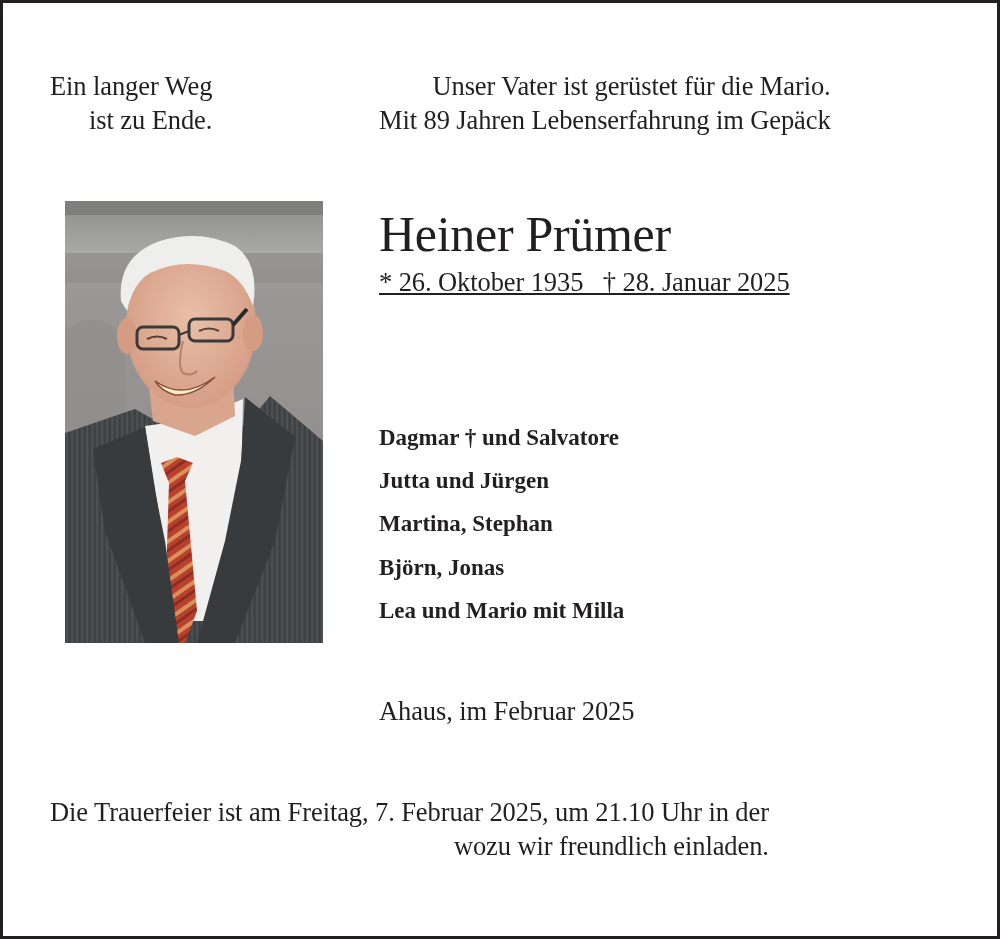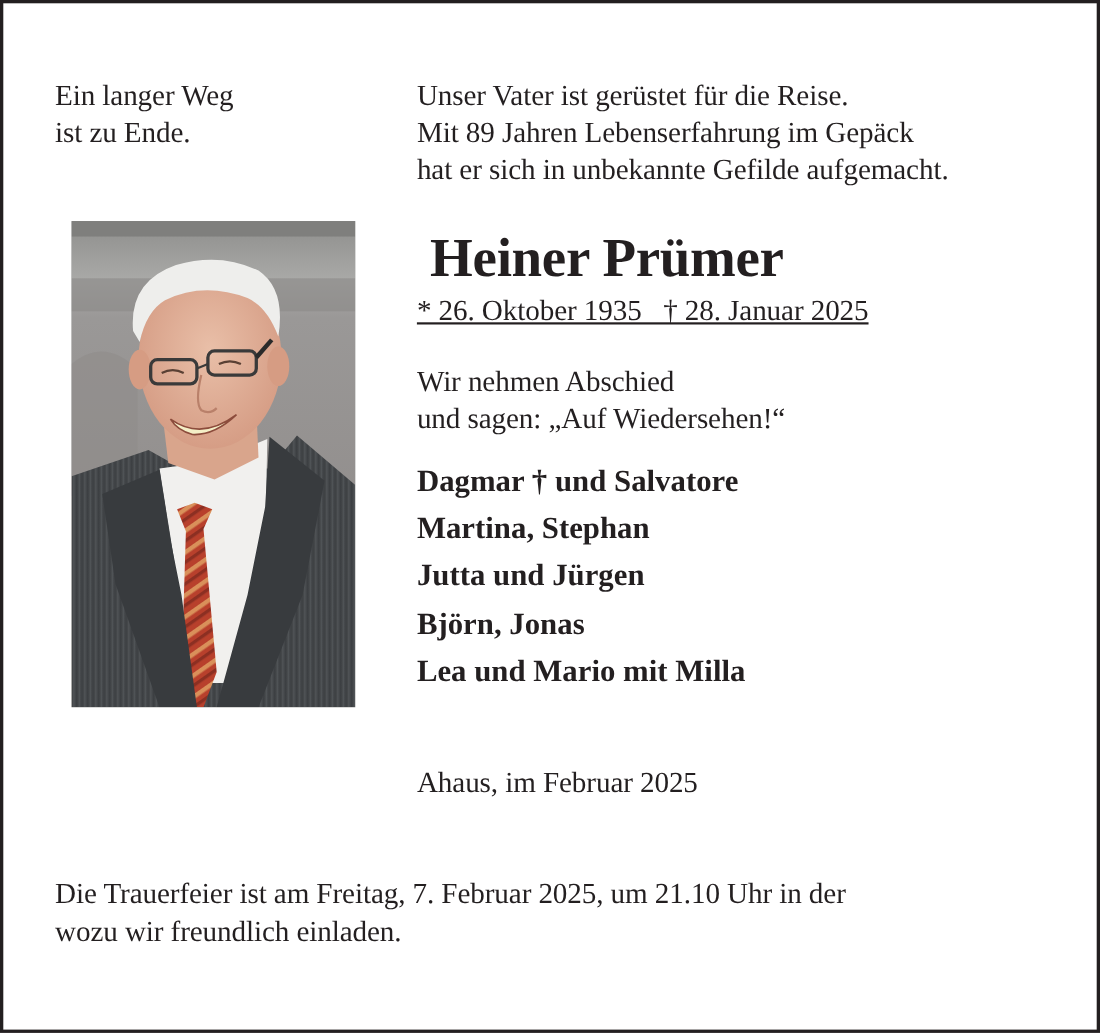--- a/index.html
+++ b/index.html
@@ -22,72 +22,71 @@
       box-sizing: border-box;
       border: 3px solid #231f20;
       background: #ffffff;
     }
     .txt {
       position: absolute;
       font-size: 26.5px;
       line-height: 34px;
       white-space: nowrap;
       letter-spacing: -0.1px;
+      text-align: right;
     }
     .motto-left { left: 47px; top: 66px; }
     .motto-right { left: 376px; top: 66px; }
     .line { display: block; }
 
     .photo {
       position: absolute;
       left: 62px; top: 198px;
       width: 258px; height: 442px;
       overflow: hidden;
       background: #8a8a88;
     }
     .photo svg { display: block; }
 
     .name {
       position: absolute;
       left: 376px; top: 200px;
       font-size: 50px;
-      font-weight: bold;
+      font-weight: normal;
       line-height: 62px;
       white-space: nowrap;
       letter-spacing: -0.3px;
-      margin-left: 12px;
     }
     .dates { left: 376px; top: 262px; text-decoration: underline; }
     .farewell { left: 376px; top: 326px; }
 
     .mourners {
       position: absolute;
       left: 376px; top: 413px;
-      font-size: 28px;
+      font-size: 23px;
       font-weight: bold;
       line-height: 43.2px;
       white-space: nowrap;
     }
     .place { left: 376px; top: 691px; }
     .ceremony { left: 47px; top: 792px; line-height: 34px; }
   </style>
 </head>
 <body>
 
 <div class="frame">
 
   <div class="txt motto-left">
     <span class="line">Ein langer Weg</span>
     <span class="line">ist zu Ende.</span>
   </div>
 
   <div class="txt motto-right">
-    <span class="line">Unser Vater ist gerüstet für die Reise.</span>
+    <span class="line">Unser Vater ist gerüstet für die Mario.</span>
     <span class="line">Mit 89 Jahren Lebenserfahrung im Gepäck</span>
-    <span class="line">hat er sich in unbekannte Gefilde aufgemacht.</span>
   </div>
 
   <div class="photo" title="Portrait of an elderly smiling man with white hair, glasses, grey pinstripe suit and red-orange striped tie">
     <svg width="258" height="442" viewBox="0 0 258 442" xmlns="http://www.w3.org/2000/svg">
       <defs>
         <linearGradient id="bg" x1="0" y1="0" x2="0" y2="1">
           <stop offset="0" stop-color="#8e8e8c"></stop>
           <stop offset="0.12" stop-color="#a9a9a7"></stop>
           <stop offset="0.2" stop-color="#9a9897"></stop>
           <stop offset="1" stop-color="#8a8583"></stop>
@@ -145,29 +144,25 @@
       <path d="M118 140 Q112 165 118 172 Q126 176 132 170" stroke="#b9806a" stroke-width="2" fill="none"></path>
 
       <path d="M90 180 Q118 200 150 176 Q130 195 110 194 Q96 190 90 180 Z" fill="#f4eec6" stroke="#8c4c3c" stroke-width="1.5"></path>
     </svg>
   </div>
 
   <div class="name">Heiner Prümer</div>
 
   <div class="txt dates" style="white-space: pre;">* 26. Oktober 1935   † 28. Januar 2025</div>
 
-  <div class="txt farewell">
-    <span class="line">Wir nehmen Abschied</span>
-    <span class="line">und sagen: „Auf Wiedersehen!“</span>
-  </div>
 
   <div class="mourners">
     <span class="line">Dagmar † und Salvatore</span>
+    <span class="line">Jutta und Jürgen</span>
     <span class="line">Martina, Stephan</span>
-    <span class="line">Jutta und Jürgen</span>
     <span class="line">Björn, Jonas</span>
     <span class="line">Lea und Mario mit Milla</span>
   </div>
 
   <div class="txt place">Ahaus, im Februar 2025</div>
 
   <div class="txt ceremony">
     <span class="line">Die Trauerfeier ist am Freitag, 7. Februar 2025, um 21.10 Uhr in der</span>
     <span class="line">wozu wir freundlich einladen.</span>
   </div>

